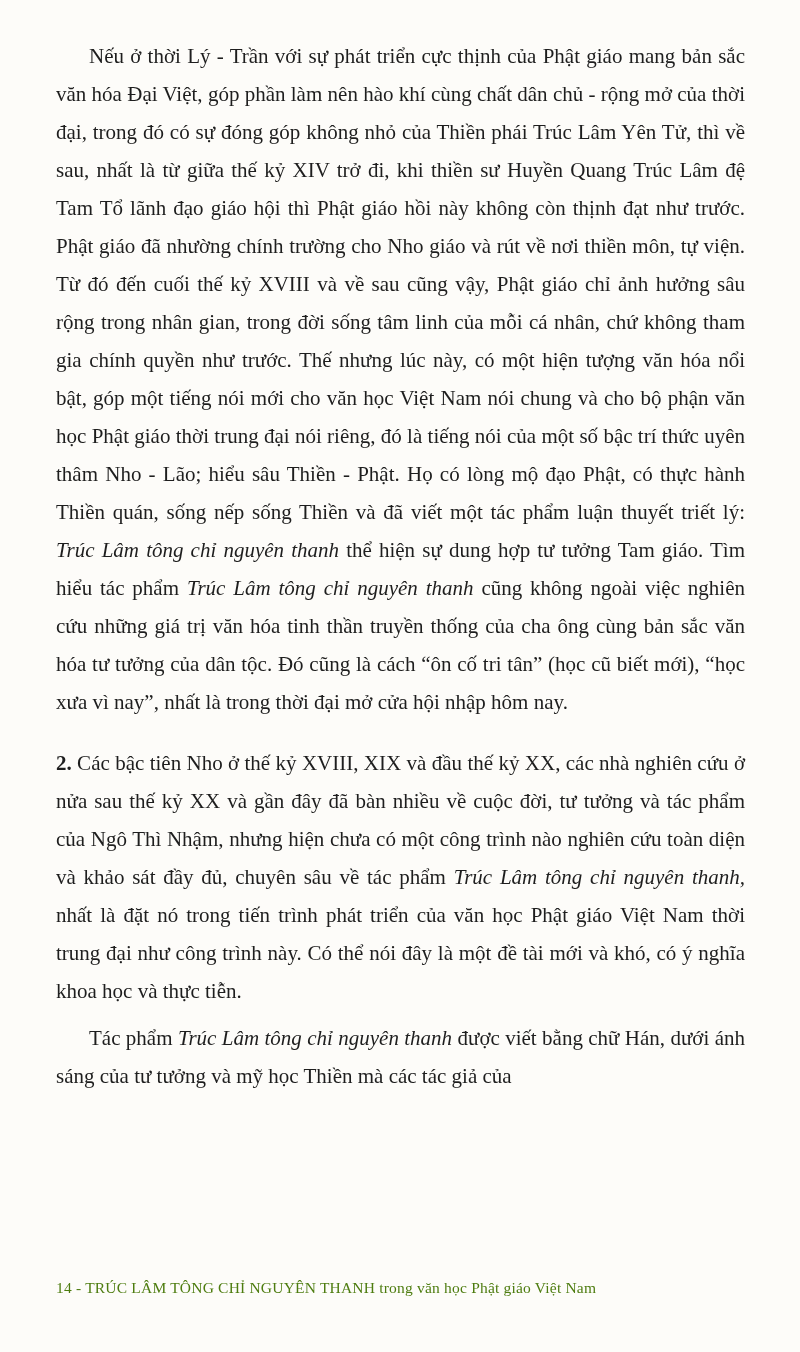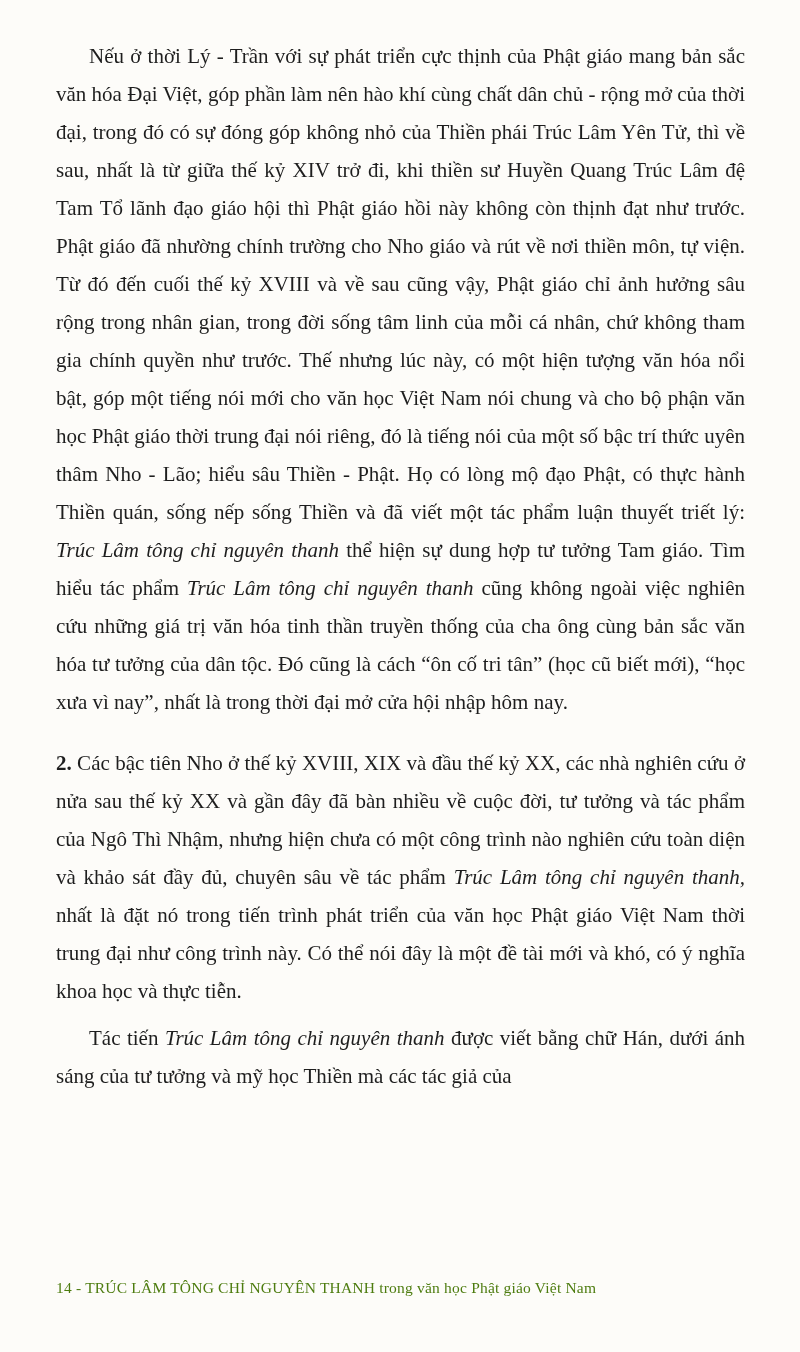--- a/index.html
+++ b/index.html
@@ -44,17 +44,17 @@
     font-family: "Liberation Serif", "DejaVu Serif", serif;
   }
 </style>
 </head>
 <body>
 
 <div class="page">
   <div class="body-text">
     <p class="para indent"><span class="run run-n">Nếu ở thời Lý - Trần với sự phát triển cực thịnh của Phật giáo mang bản sắc văn hóa Đại Việt, góp phần làm nên hào khí cùng chất dân chủ - rộng mở của thời đại, trong đó có sự đóng góp không nhỏ của Thiền phái Trúc Lâm Yên Tử, thì về sau, nhất là từ giữa thế kỷ XIV trở đi, khi thiền sư Huyền Quang Trúc Lâm đệ Tam Tổ lãnh đạo giáo hội thì Phật giáo hồi này không còn thịnh đạt như trước. Phật giáo đã nhường chính trường cho Nho giáo và rút về nơi thiền môn, tự viện. Từ đó đến cuối thế kỷ XVIII và về sau cũng vậy, Phật giáo chỉ ảnh hưởng sâu rộng trong nhân gian, trong đời sống tâm linh của mỗi cá nhân, chứ không tham gia chính quyền như trước. Thế nhưng lúc này, có một hiện tượng văn hóa nổi bật, góp một tiếng nói mới cho văn học Việt Nam nói chung và cho bộ phận văn học Phật giáo thời trung đại nói riêng, đó là tiếng nói của một số bậc trí thức uyên thâm Nho - Lão; hiểu sâu Thiền - Phật. Họ có lòng mộ đạo Phật, có thực hành Thiền quán, sống nếp sống Thiền và đã viết một tác phẩm luận thuyết triết lý: </span><span class="run run-i">Trúc Lâm tông chỉ nguyên thanh</span><span class="run run-n"> thể hiện sự dung hợp tư tưởng Tam giáo. Tìm hiểu tác phẩm </span><span class="run run-i">Trúc Lâm tông chỉ nguyên thanh</span><span class="run run-n"> cũng không ngoài việc nghiên cứu những giá trị văn hóa tinh thần truyền thống của cha ông cùng bản sắc văn hóa tư tưởng của dân tộc. Đó cũng là cách “ôn cố tri tân” (học cũ biết mới), “học xưa vì nay”, nhất là trong thời đại mở cửa hội nhập hôm nay.</span></p>
     <p class="para para-spacer-lg"><span class="run run-b">2.</span><span class="run run-n"> Các bậc tiên Nho ở thế kỷ XVIII, XIX và đầu thế kỷ XX, các nhà nghiên cứu ở nửa sau thế kỷ XX và gần đây đã bàn nhiều về cuộc đời, tư tưởng và tác phẩm của Ngô Thì Nhậm, nhưng hiện chưa có một công trình nào nghiên cứu toàn diện và khảo sát đầy đủ, chuyên sâu về tác phẩm </span><span class="run run-i">Trúc Lâm tông chỉ nguyên thanh,</span><span class="run run-n"> nhất là đặt nó trong tiến trình phát triển của văn học Phật giáo Việt Nam thời trung đại như công trình này. Có thể nói đây là một đề tài mới và khó, có ý nghĩa khoa học và thực tiễn.</span></p>
-    <p class="para indent para-spacer-sm"><span class="run run-n">Tác tiến </span><span class="run run-i">Trúc Lâm tông chỉ nguyên thanh</span><span class="run run-n"> được viết bằng chữ Hán, dưới ánh sáng của tư tưởng và mỹ học Thiền mà các tác giả của</span></p>
+    <p class="para indent para-spacer-sm"><span class="run run-n">Tác phẩm </span><span class="run run-i">Trúc Lâm tông chỉ nguyên thanh</span><span class="run run-n"> được viết bằng chữ Hán, dưới ánh sáng của tư tưởng và mỹ học Thiền mà các tác giả của</span></p>
   </div>
 
   <div class="footer">14 - TRÚC LÂM TÔNG CHỈ NGUYÊN THANH trong văn học Phật giáo Việt Nam</div>
 </div>
 
 </body></html>

